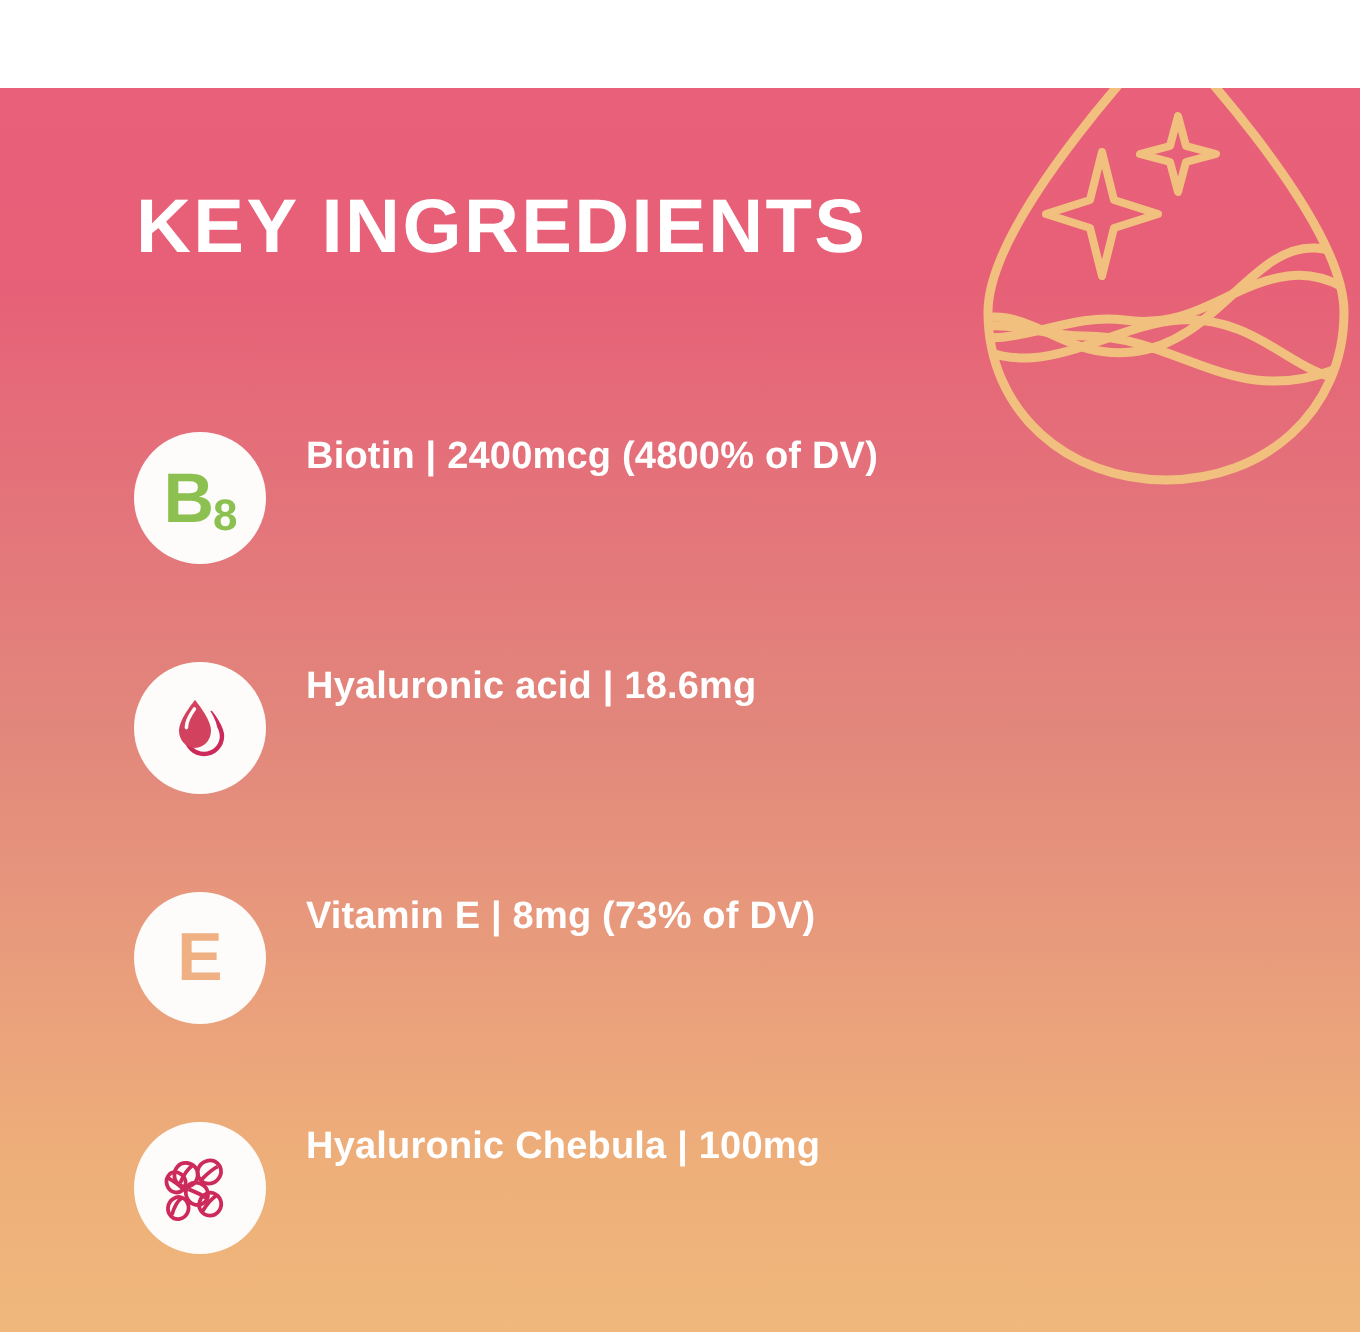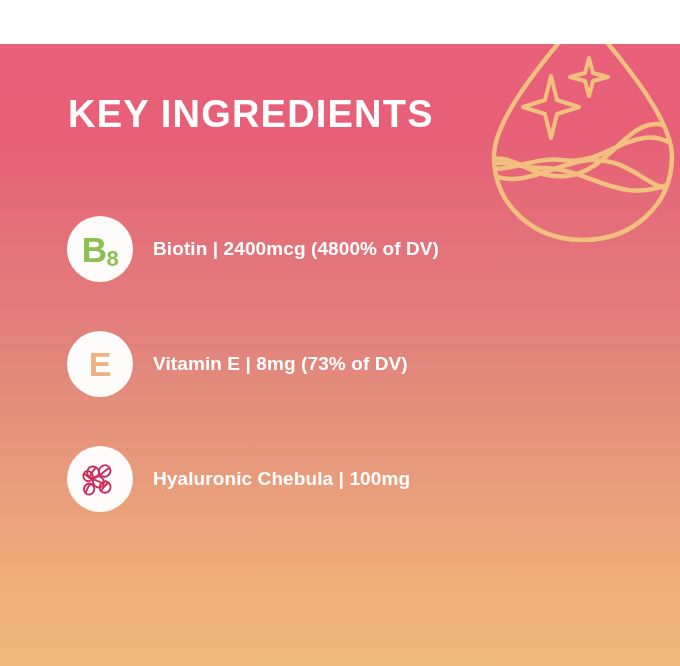--- a/index.html
+++ b/index.html
@@ -59,21 +59,20 @@
     position: absolute;
     left: 67px;
     top: 172px;
     width: 560px;
   }
   .row {
     position: relative;
     height: 66px;
     margin-bottom: 49px;
     display: flex;
-    align-items: center;
   }
   .row:last-child { margin-bottom: 0; }
 
   .badge {
     width: 66px;
     height: 66px;
     border-radius: 50%;
     background: #fdfcfa;
     flex: 0 0 66px;
     display: flex;
@@ -141,20 +140,31 @@
 
   <div class="list">
 
     <div class="row">
       <div class="badge">
         <span class="badge-letter badge-b8"><span>B</span><sub>8</sub></span>
       </div>
       <div class="row-text">Biotin | 2400mcg (4800% of DV)</div>
     </div>
 
+    <div class="row">
+      <div class="badge">
+        <svg width="40" height="40" viewBox="0 0 40 40" fill="none">
+          <path d="M25.5 12.5 C25.5 12.5 31 19.5 31 24 C31 29.2 26.8 33 22 33 C17.2 33 13 29.2 13 24 C13 19.5 18.5 12.5 18.5 12.5" stroke="#cd2a5c" stroke-width="2.2" fill="none" stroke-linecap="round"></path>
+          <path d="M22 7 C22 7 28.5 15 28.5 20.2 C28.5 25 25.2 28.4 22 28.4 C18.8 28.4 15.5 25 15.5 20.2 C15.5 15 22 7 22 7 Z" fill="#fdfcfa"></path>
+          <path d="M17.5 6 C17.5 6 9.5 15.5 9.5 21.3 C9.5 26.4 13.2 30 17.5 30 C21.8 30 25.5 26.4 25.5 21.3 C25.5 15.5 17.5 6 17.5 6 Z" fill="#d2425f"></path>
+          <path d="M17.2 10.5 C17.2 10.5 13.2 16 13.2 19.8" stroke="#fdfcfa" stroke-width="1.8" stroke-linecap="round" fill="none"></path>
+        </svg>
+      </div>
+      <div class="row-text">Hyaluronic acid | 18.6mg</div>
+    </div>
 
     <div class="row">
       <div class="badge">
         <span class="badge-letter badge-e">E</span>
       </div>
       <div class="row-text">Vitamin E | 8mg (73% of DV)</div>
     </div>
 
     <div class="row">
       <div class="badge">

